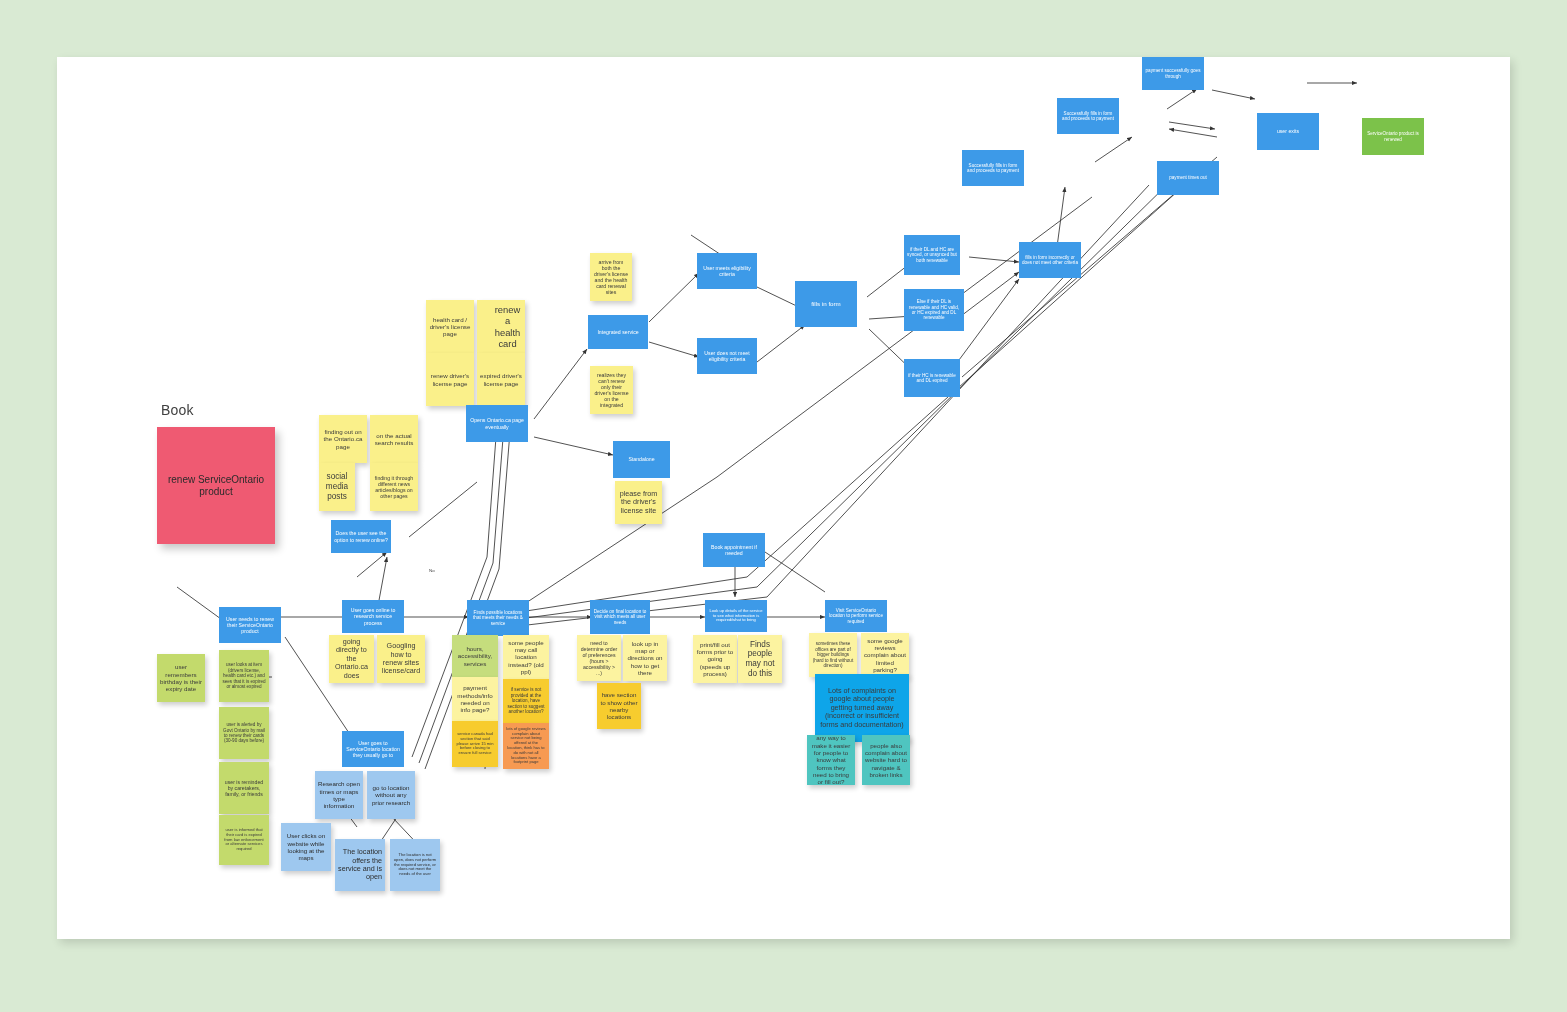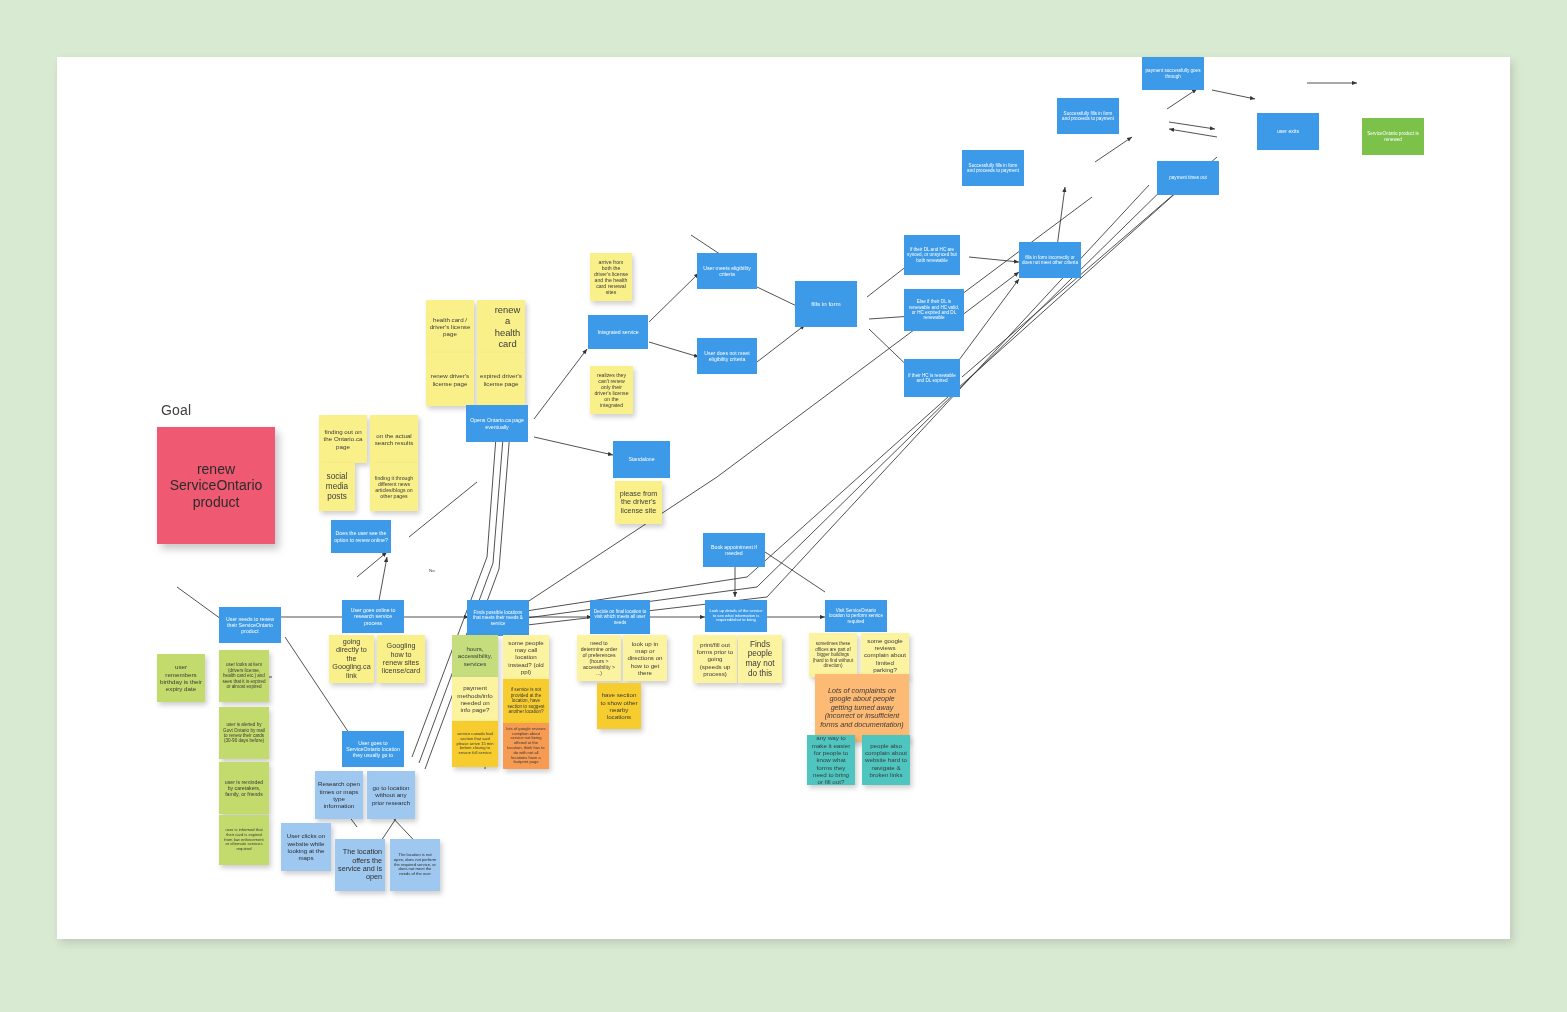--- a/index.html
+++ b/index.html
@@ -30,35 +30,35 @@
   }
   .blue{background:#3d9ae8;color:#ffffff;}
   .green{background:#7cc24a;color:#ffffff;}
   .pink{background:#ef5a72;color:#2b2b2b;box-shadow:4px 5px 8px rgba(0,0,0,.22);}
   .sticky{box-shadow:2px 3px 5px rgba(0,0,0,.20);color:#3b3b3b;}
   .yellow{background:#faf08a;}
   .yellow2{background:#fcf3a0;}
   .olive{background:#c5dd7d;}
   .lime{background:#c3da6c;}
   .gold{background:#f7cc2e;}
-  .orange{background:#fdba74;font-style:italic;}
+  .orange{background:#0ea5e9;}
   .orange2{background:#f79a52;}
   .teal{background:#4fc5c0;}
   .babyblue{background:#9ec8ef;color:#2c2c2c;}
   .goal-label{
     position:absolute;color:#404040;font-size:19px;letter-spacing:.2px;z-index:4;
   }
   .t4{font-size:4.1px;}
   .t45{font-size:4.6px;}
   .t5{font-size:5.2px;}
   .t6{font-size:6.2px;}
   .t7{font-size:7.2px;}
   .t8{font-size:8.2px;}
   .t9{font-size:9.4px;}
-  .t11{font-size:14px;}
+  .t11{font-size:10px;}
   .t14{font-size:14px;}
   .edge{stroke:#333;stroke-width:.85;fill:none;}
   .edgelbl{font-size:4.4px;fill:#444;font-family:"Liberation Sans",sans-serif;}
 </style>
 </head>
 <body>
 
 <div id="canvas">
   <div id="board">
 
@@ -143,21 +143,21 @@
         <path class="edge" d="M335,760 L368,795" marker-end="url(#ah)"></path>
         <path class="edge" d="M278,740 L300,770"></path>
 
         <path class="edge" d="M205,620 L215,620"></path>
 
         <path class="edge" d="M120,530 L175,570"></path>
       </g>
       <text class="edgelbl" x="372" y="515">No</text>
     </svg>
 
-    <div class="goal-label t14" style="left:104px;top:345px;">Goal</div>
+    <div class="goal-label t14" style="left:104px;top:345px;">Book</div>
     <div class="node pink t11" style="left:100px;top:370px;width:118px;height:117px;">renew ServiceOntario product</div>
 
     <div class="node sticky yellow t6" style="left:369px;top:243px;width:48px;height:53px;">health card / driver's license page</div>
     <div class="node sticky yellow t9" style="left:420px;top:243px;width:48px;height:53px;padding-left:16px;">renew a health card</div>
     <div class="node sticky yellow t6" style="left:369px;top:296px;width:48px;height:53px;">renew driver's license page</div>
     <div class="node sticky yellow t6" style="left:420px;top:296px;width:48px;height:53px;">expired driver's license page</div>
 
     <div class="node blue t5" style="left:409px;top:348px;width:62px;height:37px;">Opens Ontario.ca page eventually</div>
 
     <div class="node sticky yellow t6" style="left:262px;top:358px;width:48px;height:48px;">finding out on the Ontario.ca page</div>
@@ -195,21 +195,21 @@
 
     <div class="node blue t5" style="left:162px;top:550px;width:62px;height:36px;">User needs to renew their ServiceOntario product</div>
 
     <div class="node sticky lime t6" style="left:100px;top:597px;width:48px;height:48px;">user remembers birthday is their expiry date</div>
     <div class="node sticky lime t45" style="left:162px;top:593px;width:50px;height:52px;">user looks at item (drivers license, health card etc.) and sees that it is expired or almost expired</div>
     <div class="node sticky lime t45" style="left:162px;top:650px;width:50px;height:52px;">user is alerted by Govt Ontario by mail to renew their cards (30-90 days before)</div>
     <div class="node sticky lime t5" style="left:162px;top:705px;width:50px;height:52px;">user is reminded by caretakers, family, or friends</div>
     <div class="node sticky lime t4" style="left:162px;top:758px;width:50px;height:50px;">user is informed that their card is expired from law enforcement or alternate services required</div>
 
     <div class="node blue t5" style="left:285px;top:543px;width:62px;height:33px;">User goes online to research service process</div>
-    <div class="node sticky yellow t7" style="left:272px;top:578px;width:45px;height:48px;">going directly to the Googling.ca link</div>
+    <div class="node sticky yellow t7" style="left:272px;top:578px;width:45px;height:48px;">going directly to the Ontario.ca does</div>
     <div class="node sticky yellow t7" style="left:320px;top:578px;width:48px;height:48px;">Googling how to renew sites license/card</div>
 
     <div class="node blue t5" style="left:285px;top:674px;width:62px;height:36px;">User goes to ServiceOntario location they usually go to</div>
     <div class="node sticky babyblue t6" style="left:258px;top:714px;width:48px;height:48px;">Research open times or maps type information</div>
     <div class="node sticky babyblue t6" style="left:310px;top:714px;width:48px;height:48px;">go to location without any prior research</div>
     <div class="node sticky babyblue t6" style="left:224px;top:766px;width:50px;height:48px;">User clicks on website while looking at the maps</div>
     <div class="node sticky babyblue t7" style="left:278px;top:782px;width:50px;height:52px;text-align:right;">The location offers the service and is open</div>
     <div class="node sticky babyblue t4" style="left:333px;top:782px;width:50px;height:52px;">The location is not open, does not perform the required service, or does not meet the needs of the user</div>
 
     <div class="node blue t45" style="left:410px;top:543px;width:62px;height:36px;">Finds possible locations that meets their needs &amp; service</div>

